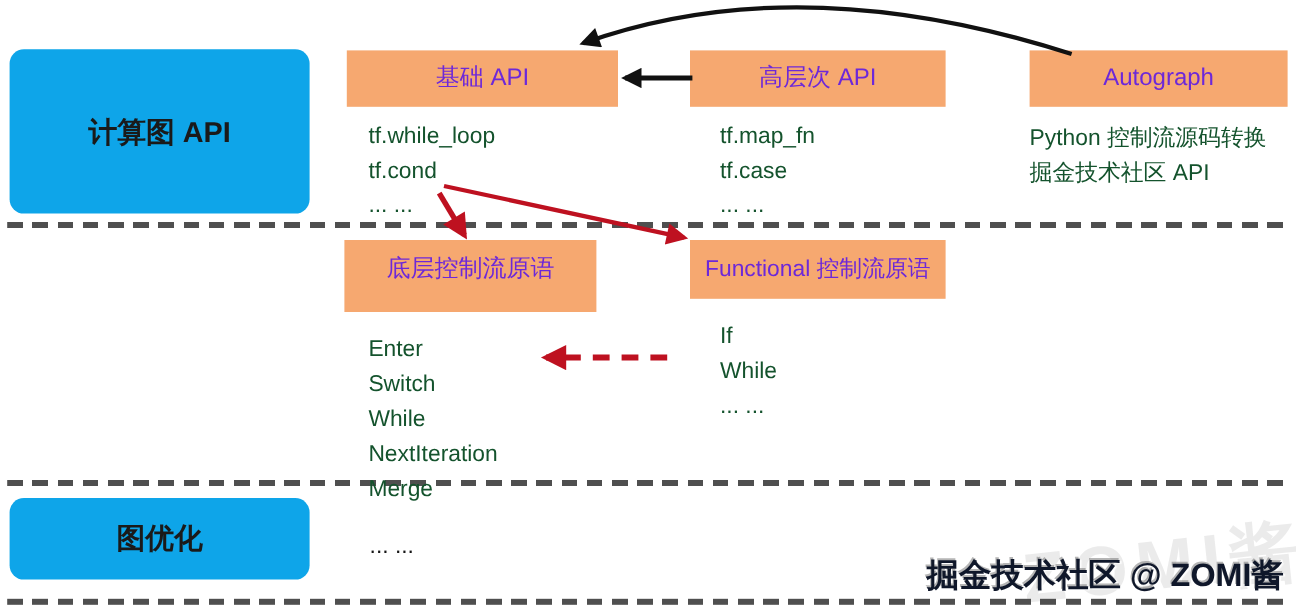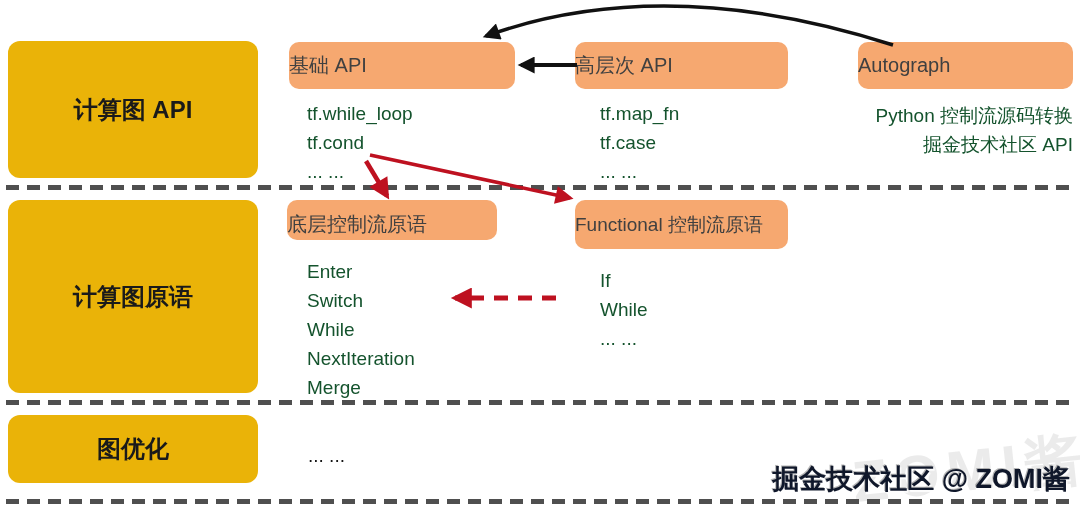--- a/index.html
+++ b/index.html
@@ -2,42 +2,42 @@
 <html><head>
 <meta charset="utf-8">
 <style>
   html,body{margin:0;padding:0;background:#ffffff;}
   .canvas{
     position:relative;width:1080px;height:511px;background:#ffffff;overflow:hidden;
     font-family:"Liberation Sans","DejaVu Sans",sans-serif;color:#111;
   }
   
   .rowlabel{
-    position:absolute;left:8px;width:250px;background:#eab308;border-radius:12px;
+    position:absolute;left:8px;width:250px;background:#0ea5e9;border-radius:12px;
     display:flex;align-items:center;justify-content:center;
     font-size:24px;font-weight:bold;color:#1a1a1a;z-index:1;
   }
   
   .dashline{
     position:absolute;left:6px;width:1070px;height:5px;z-index:2;
     background:repeating-linear-gradient(to right,#4f4f4f 0 13px,transparent 13px 21px);
   }
   
   .group{position:absolute;z-index:3;}
   .obox{
-    background:#f6a870;border-radius:10px;height:47px;line-height:47px;
-    font-size:20px;font-weight:500;color:#404040;
+    background:#f6a870;border-radius:0;height:47px;line-height:47px;
+    text-align:center;font-size:20px;font-weight:500;color:#6d28d9;
   }
   .obox.small{font-size:19px;}
   .items{margin:0;padding:0;list-style:none;font-size:19px;color:#14532d;}
   .items .item{line-height:29px;white-space:nowrap;}
   .items.pad18 .item{padding-left:18px;}
   .items.pad20 .item{padding-left:20px;}
   .items.pad25 .item{padding-left:25px;}
-  .items.centered .item{text-align:right;padding:0;}
+  .items.centered .item{text-align:left;padding:0;}
   .mt10{margin-top:10px;} .mt5{margin-top:17px;} .mt12{margin-top:12px;}
   .loose-dots{
     position:absolute;left:308px;top:441px;font-size:19px;line-height:29px;
     color:#151515;z-index:3;white-space:nowrap;
   }
   
   .arrows{position:absolute;left:0;top:0;z-index:5;pointer-events:none;}
   
   .ghostmark{
     position:absolute;left:852px;top:432px;z-index:0;
@@ -51,21 +51,20 @@
   }
 </style>
 </head>
 <body>
 
 <div class="canvas">
 
   <div class="ghostmark">ZOMI酱</div>
 
   <div class="rowlabel" style="top:41px;height:137px;">计算图 API</div>
-  <div class="rowlabel" style="top:200px;height:193px;">计算图原语</div>
   <div class="rowlabel" style="top:415px;height:68px;">图优化</div>
 
   <div class="dashline" style="top:185px;"></div>
   <div class="dashline" style="top:400px;"></div>
   <div class="dashline" style="top:499px;"></div>
 
   <div class="group" style="left:289px;top:42px;width:226px;">
     <div class="obox">基础 API</div>
     <div class="items pad18 mt10">
       <div class="item">tf.while_loop</div>
@@ -85,21 +84,21 @@
 
   <div class="group" style="left:858px;top:42px;width:215px;">
     <div class="obox">Autograph</div>
     <div class="items centered mt12">
       <div class="item">Python 控制流源码转换</div>
       <div class="item">掘金技术社区 API</div>
     </div>
   </div>
 
   <div class="group" style="left:287px;top:200px;width:210px;">
-    <div class="obox" style="height:40px;line-height:48px;">底层控制流原语</div>
+    <div class="obox" style="height:60px;line-height:48px;">底层控制流原语</div>
     <div class="items pad20 mt5">
       <div class="item">Enter</div>
       <div class="item">Switch</div>
       <div class="item">While</div>
       <div class="item">NextIteration</div>
       <div class="item">Merge</div>
     </div>
   </div>
 
   <div class="group" style="left:575px;top:200px;width:213px;">

